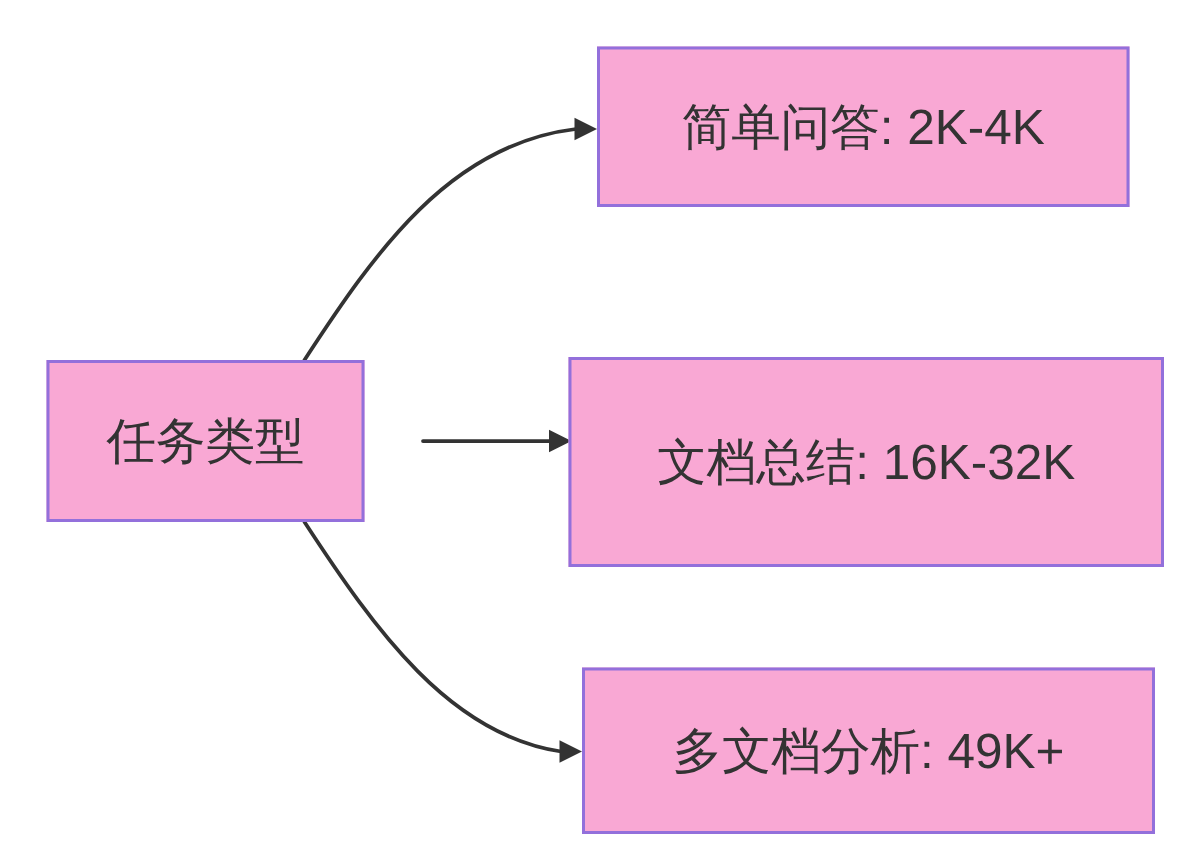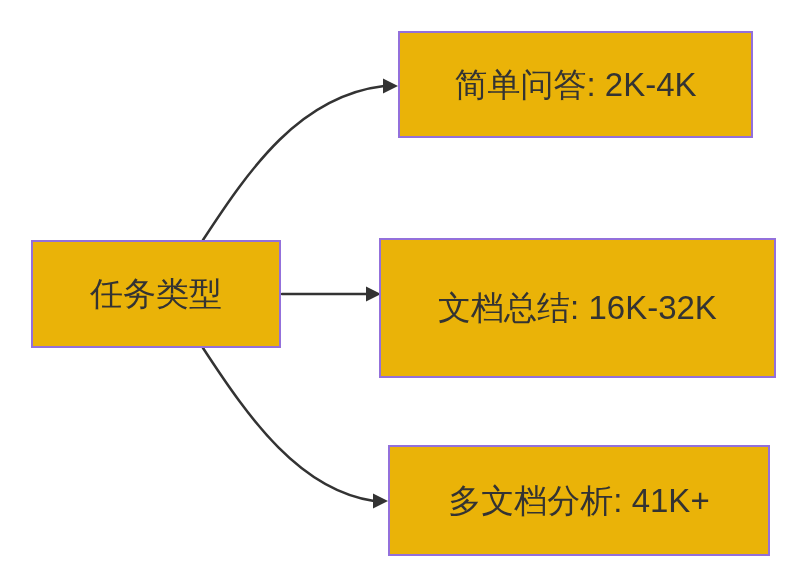--- a/index.html
+++ b/index.html
@@ -17,33 +17,33 @@
   }
   .edges-layer {
     position: absolute;
     left: 0;
     top: 0;
     width: 787px;
     height: 572px;
   }
   .node {
     position: absolute;
-    background: #eab308;
+    background: #f9a8d4;
     border: 2px solid #9370DB;
     box-sizing: border-box;
     display: flex;
     align-items: center;
     justify-content: center;
     color: #333333;
     font-size: 33px;
     line-height: 1.2;
     white-space: nowrap;
     text-align: center;
   }
-  .node-root   { left: 31px;  top: 240px; width: 250px; height: 108px; }
+  .node-root   { left: 31px;  top: 240px; width: 212px; height: 108px; }
   .node-top    { left: 398px; top: 31px;  width: 355px; height: 107px; }
   .node-middle { left: 379px; top: 238px; width: 397px; height: 140px; }
   .node-bottom { left: 388px; top: 445px; width: 382px; height: 111px; }
 </style>
 </head>
 <body>
 
 <div class="canvas">
 
   <svg class="edges-layer" viewBox="0 0 787 572" xmlns="http://www.w3.org/2000/svg">
@@ -64,16 +64,16 @@
 
   <div class="node node-top">
     <span>简单问答: 2K-4K</span>
   </div>
 
   <div class="node node-middle">
     <span>文档总结: 16K-32K</span>
   </div>
 
   <div class="node node-bottom">
-    <span>多文档分析: 41K+</span>
+    <span>多文档分析: 49K+</span>
   </div>
 
 </div>
 
 </body></html>

